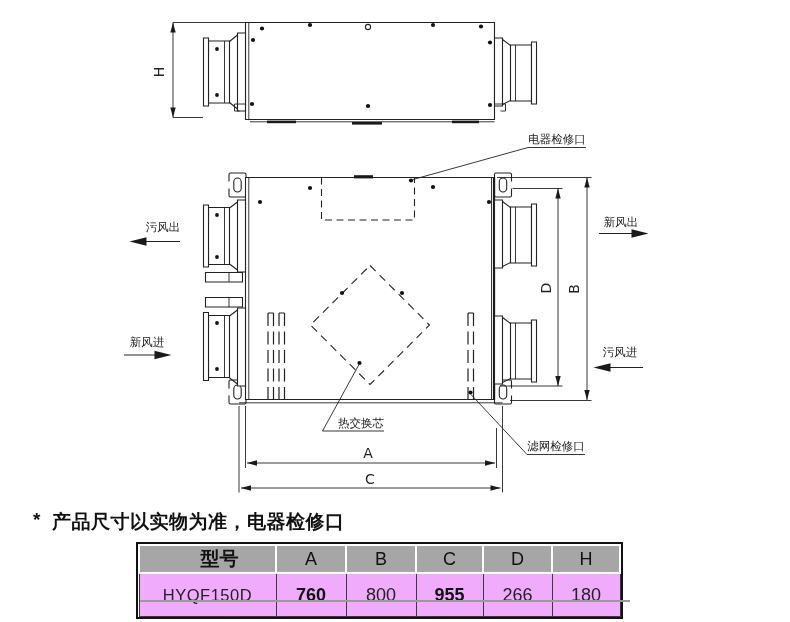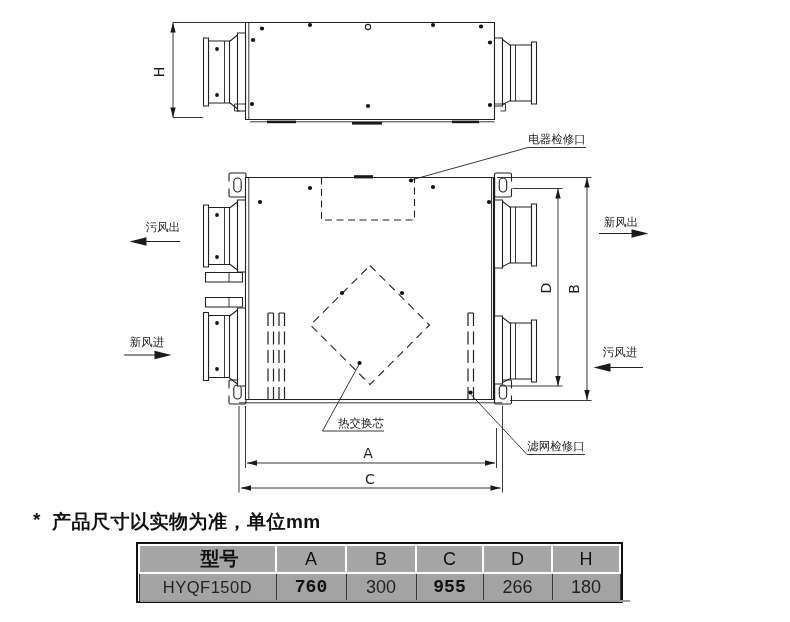--- a/index.html
+++ b/index.html
@@ -20,24 +20,24 @@
   .cjk{font-family:"DejaVu Serif",serif;font-size:11.5px;fill:#222;}
   .dimletter{font-family:"DejaVu Sans",sans-serif;font-size:14px;fill:#222;}
   .note{position:absolute;left:33px;top:509px;font-size:19px;font-weight:bold;
         letter-spacing:.5px;color:#111;font-family:"Liberation Sans",sans-serif;
         display:flex;gap:11px;align-items:flex-start;}
   .spec-wrap{position:absolute;left:136px;top:542px;border:2px solid #111;background:#fff;}
   table.spec{border-collapse:collapse;border-spacing:0;font-family:"Liberation Sans",sans-serif;}
   table.spec th{background:#a6a6a6;border:2px solid #fff;color:#111;
         font-size:18px;font-weight:normal;height:22px;padding:0;}
   table.spec th.model-h{font-size:19px;font-weight:bold;font-family:"DejaVu Sans",sans-serif;padding-left:24px;}
-  table.spec td{background:#a3a3a3;border:1px solid #3a3a3a;color:#222;text-align:center;
-        font-size:18px;height:26px;padding:0;}
+  table.spec td{background:#f0abfc;border:1px solid #3a3a3a;color:#222;text-align:center;
+        font-size:18px;height:26px;padding:8px;}
   table.spec td.model{font-size:16.5px;letter-spacing:.5px;}
-  table.spec td.bold{font-weight:bold;color:#111;font-family:Liberation Mono, monospace;}
+  table.spec td.bold{font-weight:bold;color:#111;}
   .under-line{position:absolute;left:140px;top:600px;width:490px;height:1.5px;background:#9a9a9a;}
 </style>
 </head>
 <body>
 
 <div class="page">
 
 <svg width="790" height="512" viewBox="0 0 790 512">
 
   <g>
@@ -234,21 +234,21 @@
     <g>
       <text class="cjk" x="620" y="356" text-anchor="middle">污风进</text>
       <path class="ln" d="M597.5,367.5 H643"></path>
       <path class="solid" d="M593.5,367.5 l17,-4.2 v8.4 z"></path>
     </g>
   </g>
 </svg>
 
 <div class="note">
   <span>*</span>
-  <span>产品尺寸以实物为准，单位mm</span>
+  <span>产品尺寸以实物为准，电器检修口</span>
 </div>
 
 <div class="spec-wrap">
   <table class="spec">
     <colgroup>
       <col style="width:137px">
           <col style="width:70px">
           <col style="width:70px">
       <col style="width:67px">
           <col style="width:69px">
@@ -259,21 +259,21 @@
       <th class="model-h">型号</th>
       <th>A</th>
       <th>B</th>
       <th>C</th>
       <th>D</th>
       <th>H</th>
     </tr>
     <tr>
       <td class="model">HYQF150D</td>
       <td class="bold">760</td>
-      <td>300</td>
+      <td>800</td>
       <td class="bold">955</td>
       <td>266</td>
       <td>180</td>
     </tr>
   </tbody>
       </table>
 </div>
 <div class="under-line"></div>
 
 </div>

